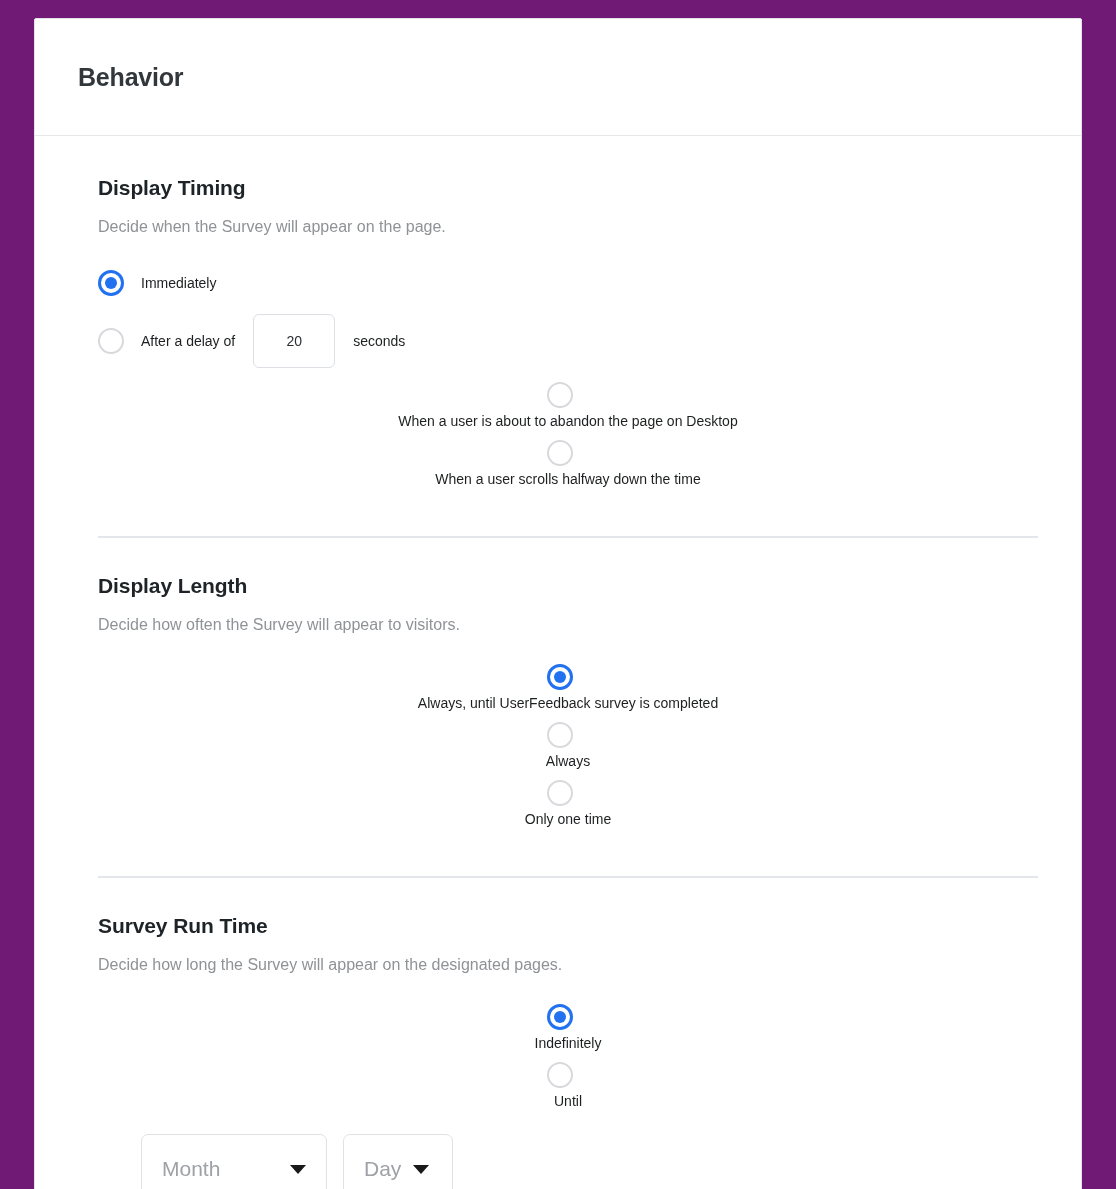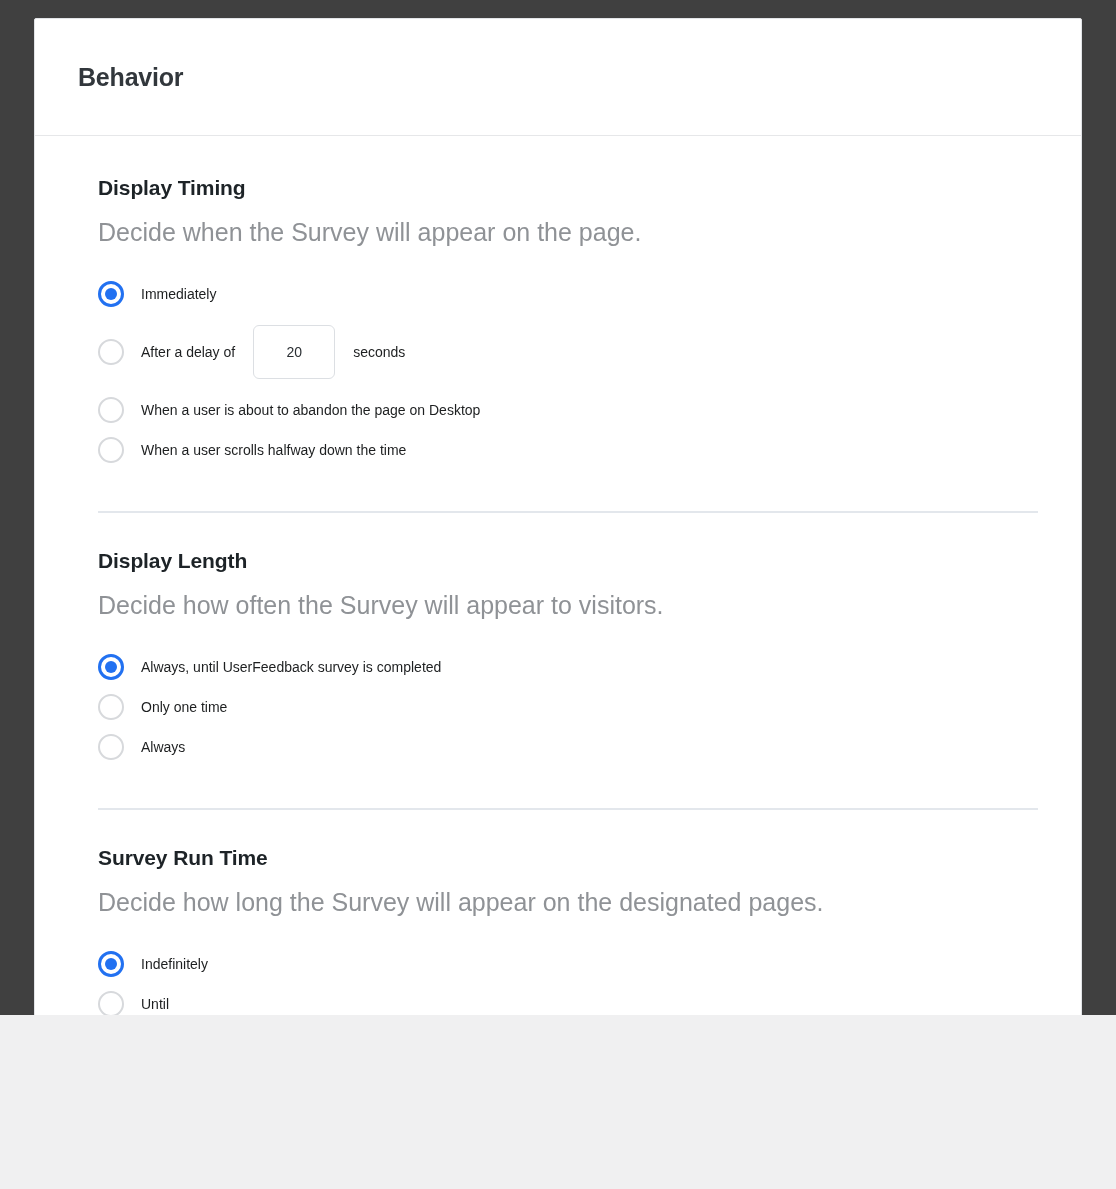--- a/index.html
+++ b/index.html
@@ -9,22 +9,22 @@
     padding: 0;
     width: 1116px;
     height: 1189px;
     background: #f0f0f1;
     font-family: "Liberation Sans", "DejaVu Sans", sans-serif;
     -webkit-font-smoothing: antialiased;
   }
 
   .page {
     width: 1116px;
-    height: 1015px;
-    background: #404040;
+    height: 1189px;
+    background: #701a75;
     padding: 18px 34px 0 34px;
     overflow: hidden;
   }
 
   .card {
     background: #ffffff;
     border: 1px solid #e2e4e7;
     border-radius: 2px;
     width: 1048px;
     min-height: 1180px;
@@ -54,42 +54,42 @@
   .section { padding-bottom: 6px; }
 
   .section-title {
     font-size: 21px;
     font-weight: bold;
     color: #1d2327;
     margin: 0 0 18px 0;
     letter-spacing: -0.1px;
   }
   .section-desc {
-    font-size: 25px;
+    font-size: 16px;
     color: #8f9296;
     margin: 0 0 30px 0;
     font-weight: normal;
   }
 
   .divider {
     border: 0;
     border-top: 2px solid #e3e7ec;
     margin: 32px 0 36px 0;
     width: 100%;
   }
 
   
   .radio-row {
     display: flex;
     align-items: center;
     margin-bottom: 14px;
     min-height: 34px;
   }
   .radio-row:last-child { margin-bottom: 0; }
-  .radio-row.tight { margin-bottom: 6px; }
+  .radio-row.tight { margin-bottom: 6px; flex-direction: column; }
 
   .radio {
     width: 26px;
     height: 26px;
     border-radius: 50%;
     border: 2px solid #d7d9dc;
     background: #ffffff;
     flex: 0 0 26px;
     position: relative;
     margin-right: 17px;
@@ -221,26 +221,26 @@
         <h2 class="section-title">Display Length</h2>
         <p class="section-desc">Decide how often the Survey will appear to visitors.</p>
 
         <div class="radio-row tight">
           <span class="radio checked"></span>
           <span class="radio-label">Always, until UserFeedback survey is completed</span>
         </div>
 
         <div class="radio-row tight">
           <span class="radio"></span>
+          <span class="radio-label">Always</span>
+        </div>
+
+        <div class="radio-row tight">
+          <span class="radio"></span>
           <span class="radio-label">Only one time</span>
-        </div>
-
-        <div class="radio-row tight">
-          <span class="radio"></span>
-          <span class="radio-label">Always</span>
         </div>
       </div>
 
       <hr class="divider">
 
       <div class="section">
         <h2 class="section-title">Survey Run Time</h2>
         <p class="section-desc">Decide how long the Survey will appear on the designated pages.</p>
 
         <div class="radio-row tight">

